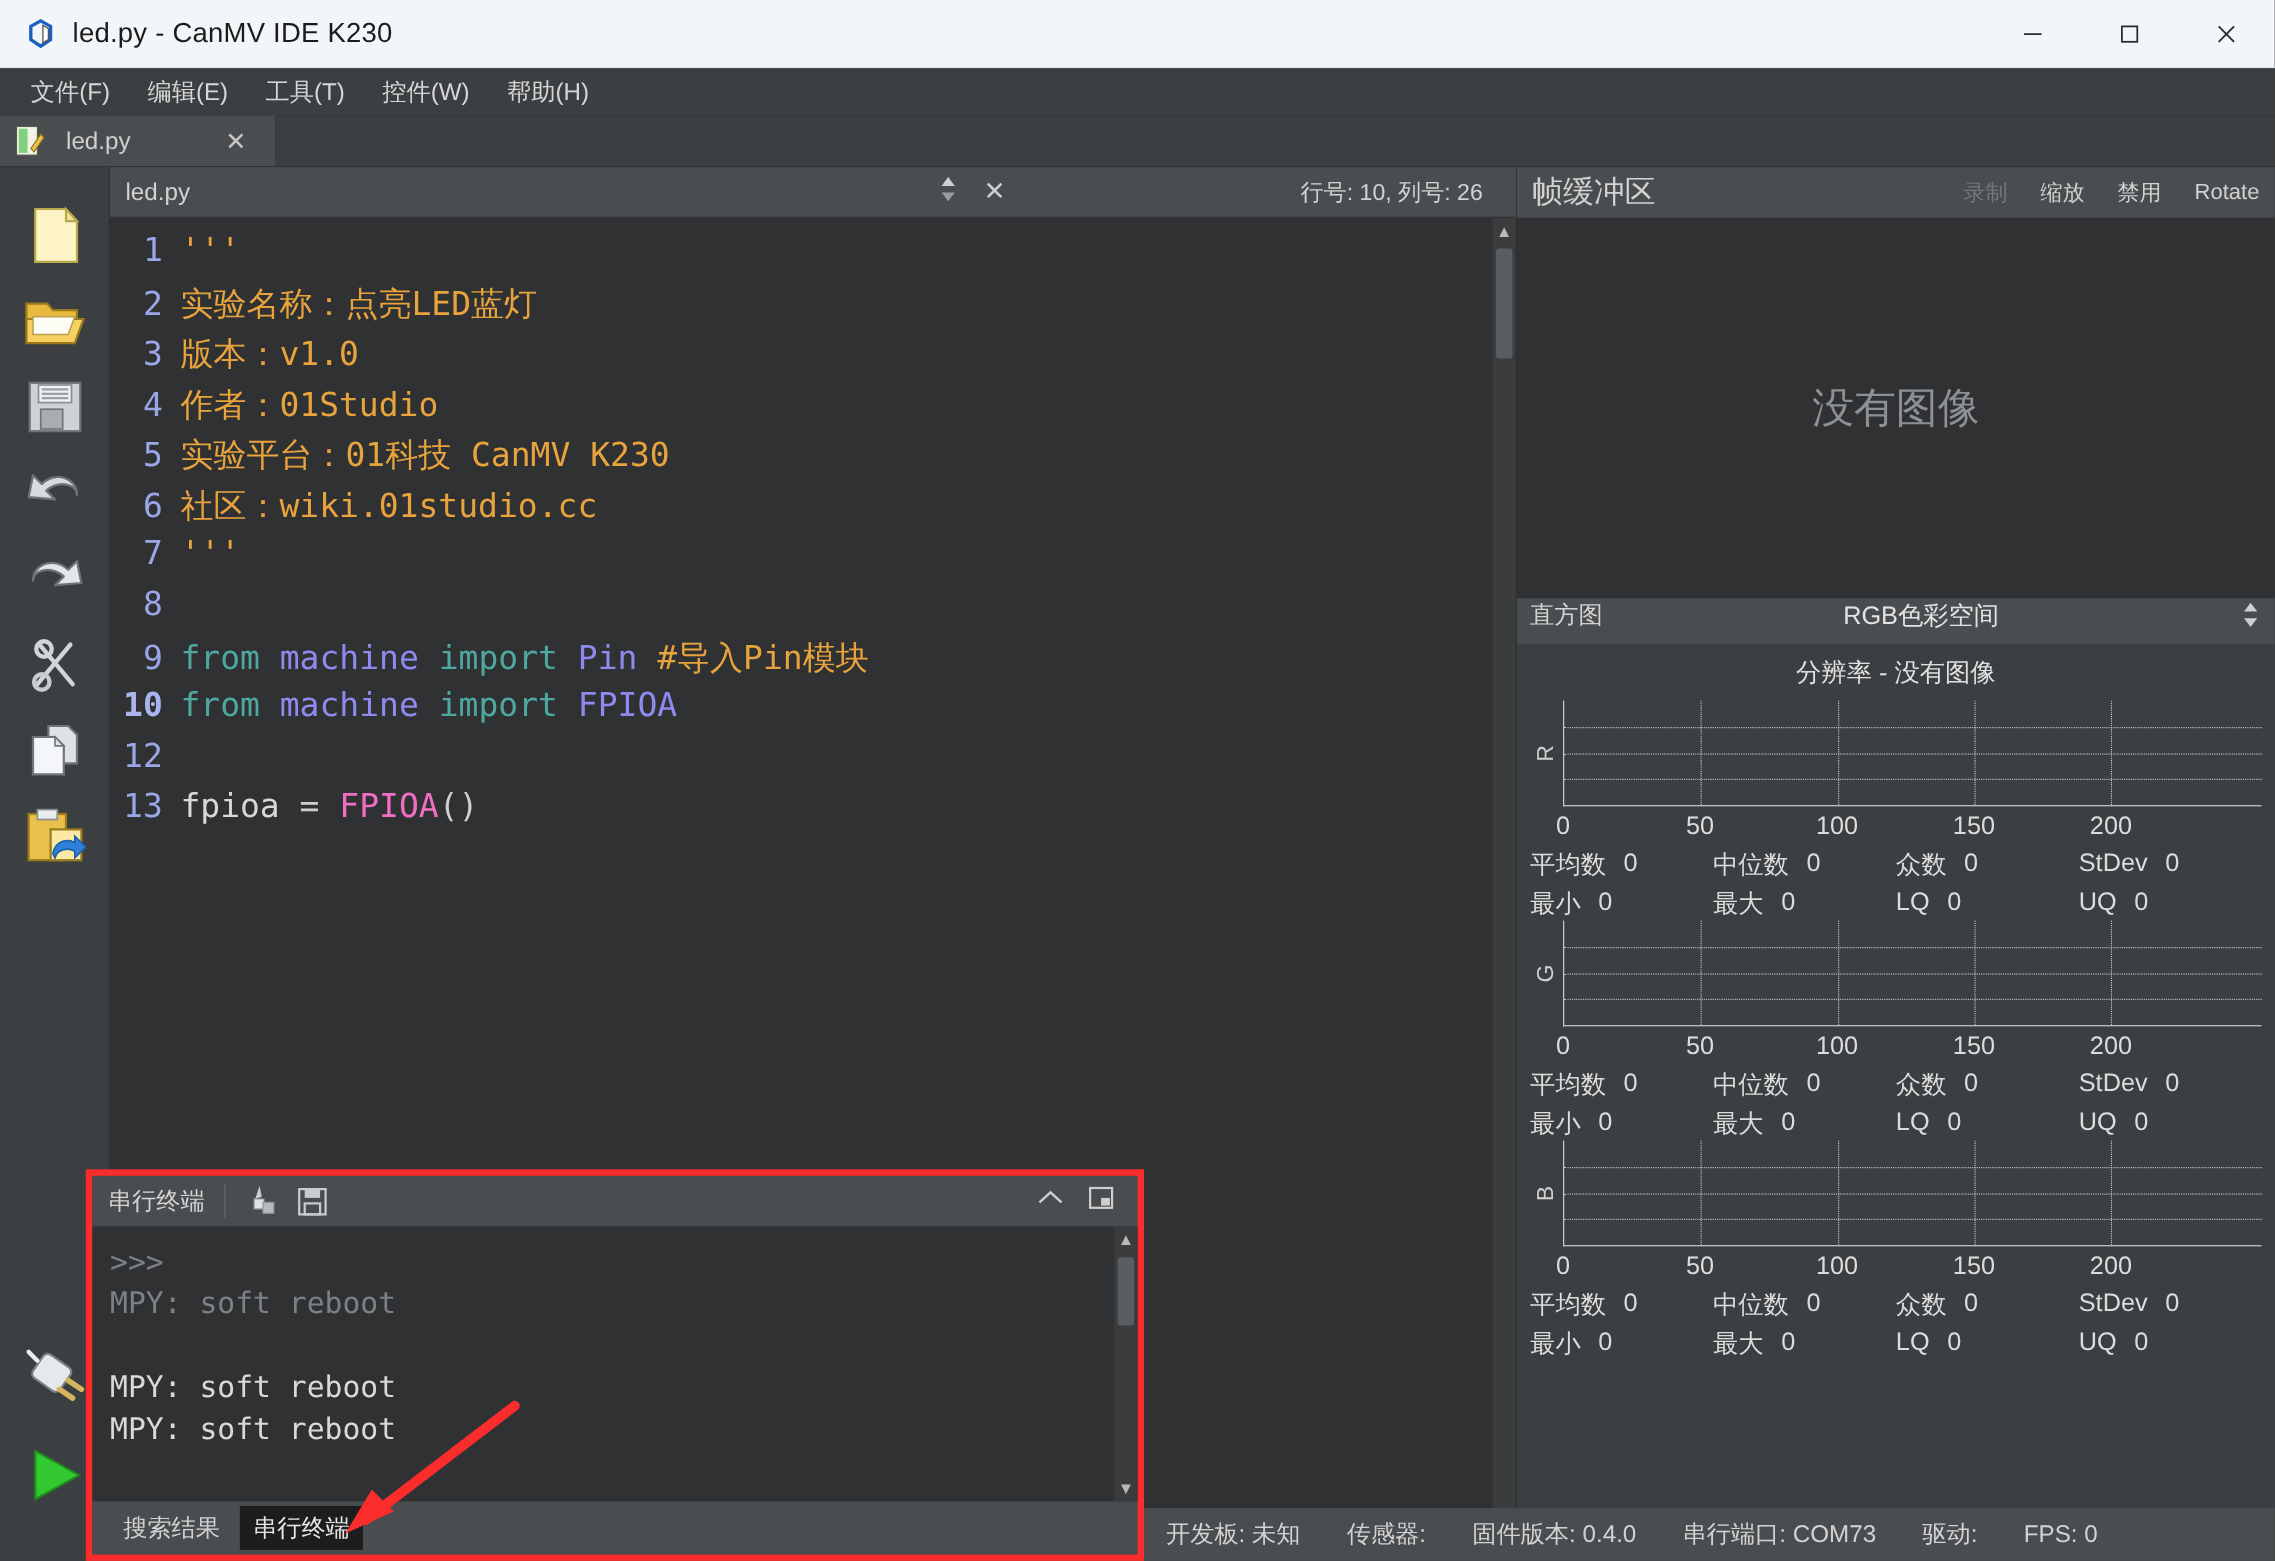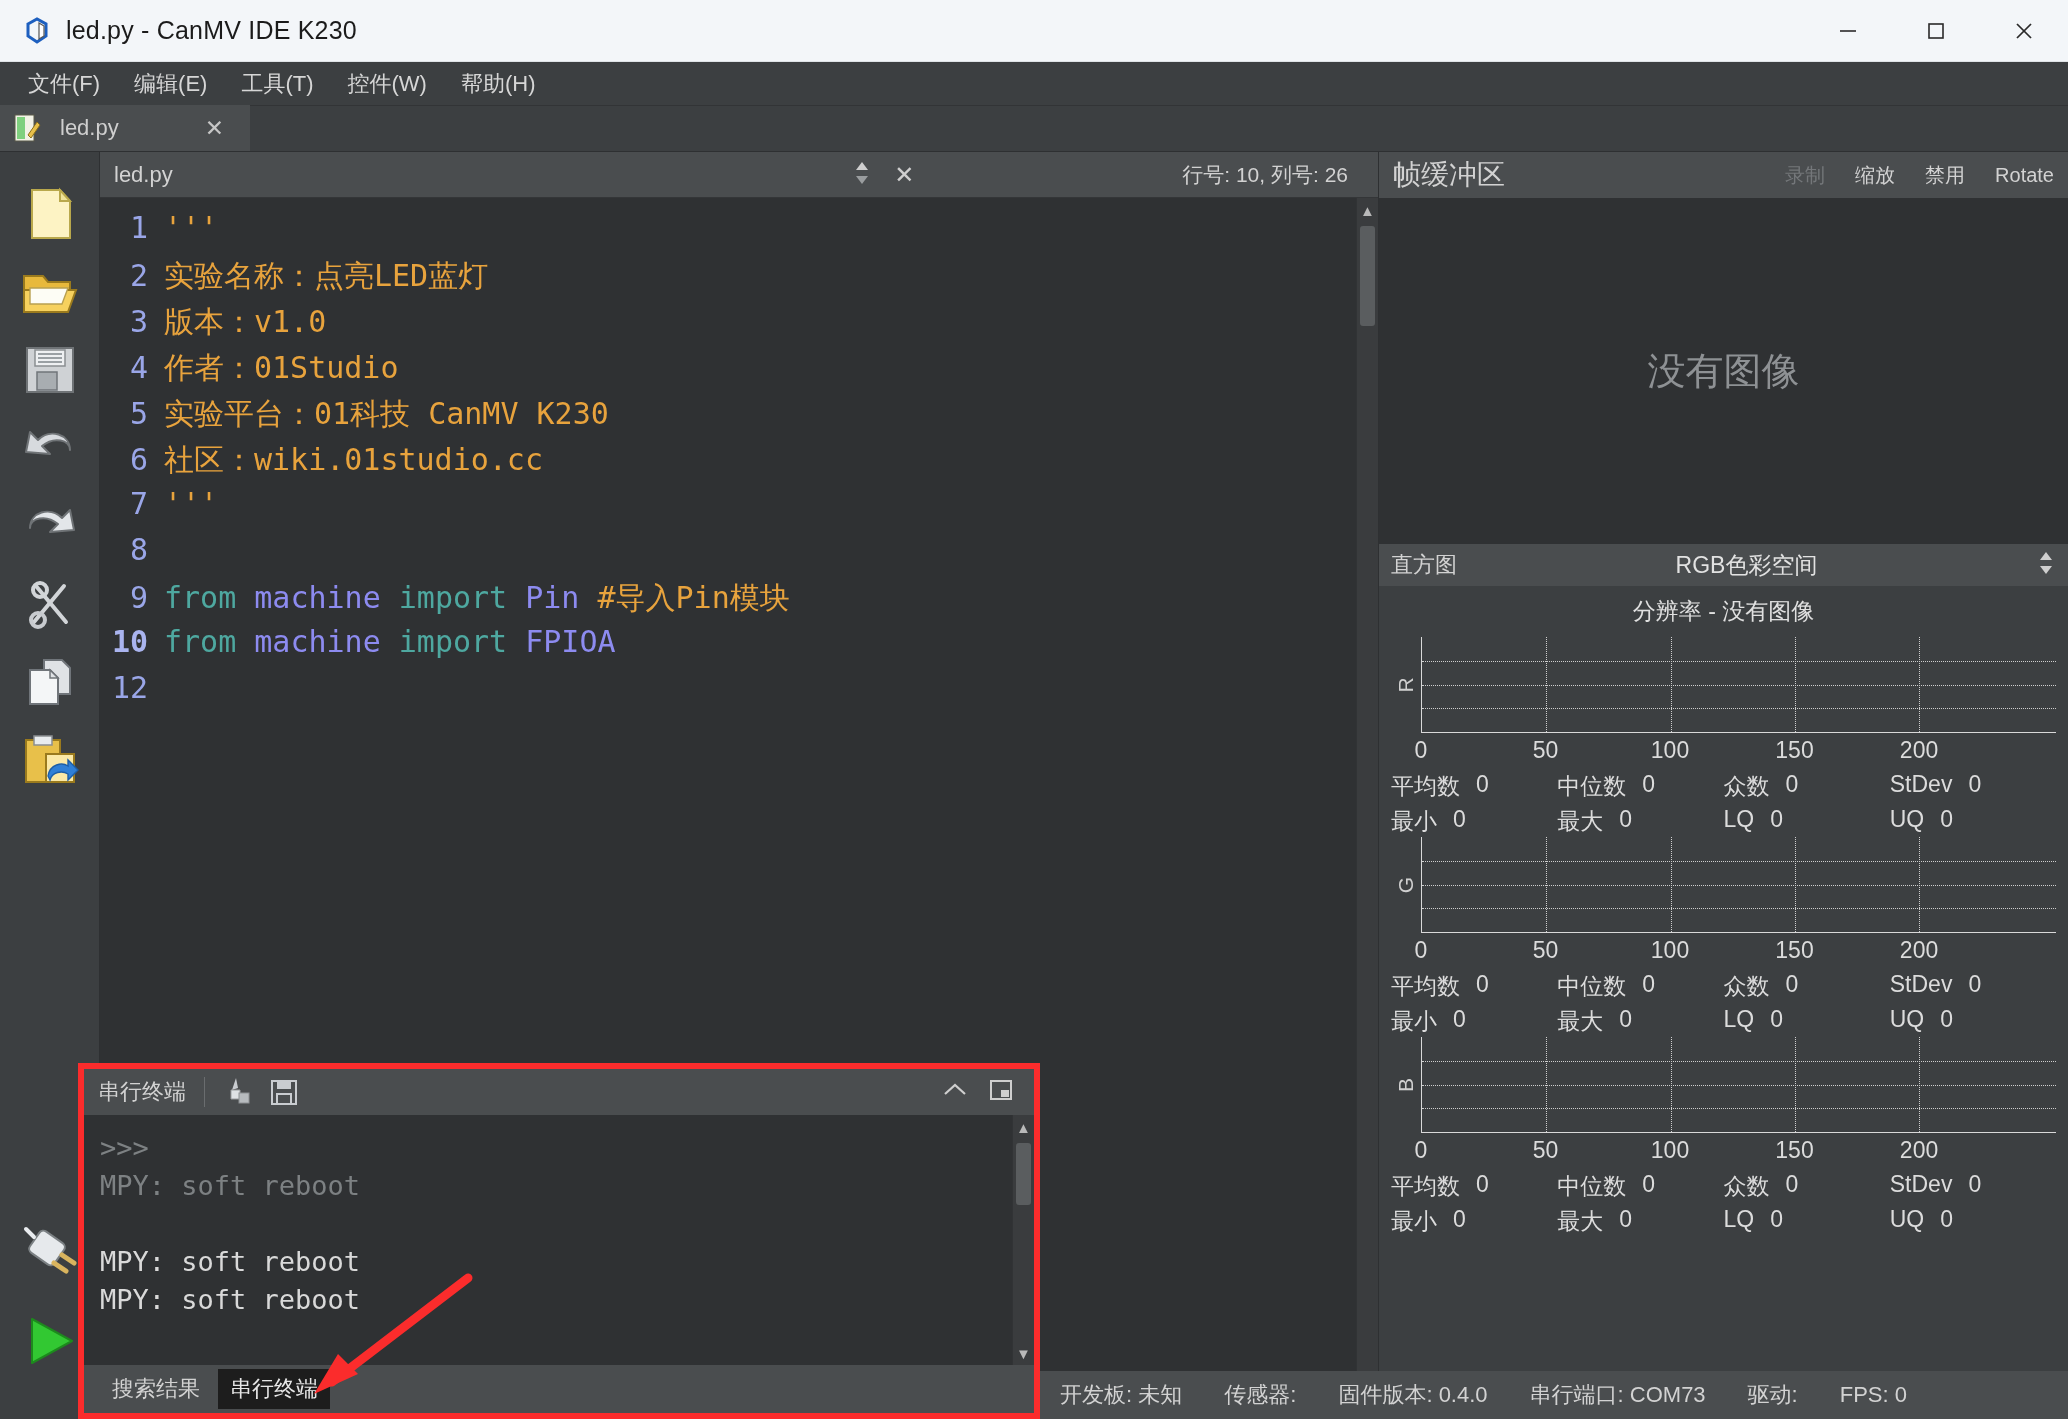--- a/index.html
+++ b/index.html
@@ -146,21 +146,21 @@
   }
   .fbhead { height: 46px; background:#4a4d4f; display:flex; align-items:center; padding:0 14px; }
   .fbhead .t { color:#d2d2d2; font-size:28px; }
   .fbhead .sp { flex:1; }
   .fbhead .a { color:#d2d2d2; font-size:20px; margin-left: 30px; }
   .fbhead .a.dis { color:#74777a; }
   .fbview {
     height: 346px; background:#2f3133; display:flex; align-items:center; justify-content:center;
   }
   .fbview .noimg { color:#8e9194; font-size:38px; }
-  .hihead { height:42px; background:#4a4d4f; display:flex; align-items:center; padding:0 12px; }
+  .hihead { height:42px; background:#4a4d4f; display:flex; padding:0 12px; }
   .hihead .t { color:#d2d2d2; font-size:22px; }
   .hihead .c { flex:1; text-align:center; color:#e2e2e2; font-size:23px; }
   .hibody { flex:1; background:#3c3f41; padding-top: 4px; }
   .res { text-align:center; color:#e0e0e0; font-size:23px; padding: 6px 0 10px; }
   .chan { padding: 0 12px; }
   .chartrow { display:flex; align-items:stretch; }
   .ylab { width: 30px; display:flex; align-items:center; justify-content:center; color:#d0d0d0; font-size:21px; }
   .ylab span { transform: rotate(-90deg); }
   .plot { flex:1; height: 96px; position: relative; border-left:1px solid #d9d9d9; border-bottom:1px solid #d9d9d9; }
   .plot .gv { position:absolute; top:0; bottom:0; width:0; border-left:1px dotted #cfcfcf; }
@@ -324,20 +324,21 @@
             <div class="cl"><span class="ln">2</span><span><span class="s-str">实验名称：点亮LED蓝灯</span></span></div>
             <div class="cl"><span class="ln">3</span><span><span class="s-str">版本：v1.0</span></span></div>
             <div class="cl"><span class="ln">4</span><span><span class="s-str">作者：01Studio</span></span></div>
             <div class="cl"><span class="ln">5</span><span><span class="s-str">实验平台：01科技 CanMV K230</span></span></div>
             <div class="cl"><span class="ln">6</span><span><span class="s-str">社区：wiki.01studio.cc</span></span></div>
             <div class="cl"><span class="ln">7</span><span><span class="s-str">'''</span></span></div>
             <div class="cl"><span class="ln">8</span><span></span></div>
             <div class="cl"><span class="ln">9</span><span><span class="s-kw">from </span><span class="s-id">machine </span><span class="s-kw">import </span><span class="s-id">Pin </span><span class="s-com">#导入Pin模块</span></span></div>
             <div class="cl"><span class="ln cur">10</span><span><span class="s-kw">from </span><span class="s-id">machine </span><span class="s-kw">import </span><span class="s-id">FPIOA</span></span></div>
             <div class="cl"><span class="ln">12</span><span></span></div>
+            <div class="cl"><span class="ln">13</span><span><span class="ctext">fpioa </span><span class="s-pun">= </span><span class="s-cls">FPIOA</span><span class="s-pun">()</span></span></div>
           </div>
         <div class="vscroll">
           <div class="up">▲</div>
           <div class="thumb"></div>
           <div class="dn" style="position:absolute;bottom:0;left:0;right:0;">▼</div>
         </div>
       </div>
     </div>
 
     <div class="right">

